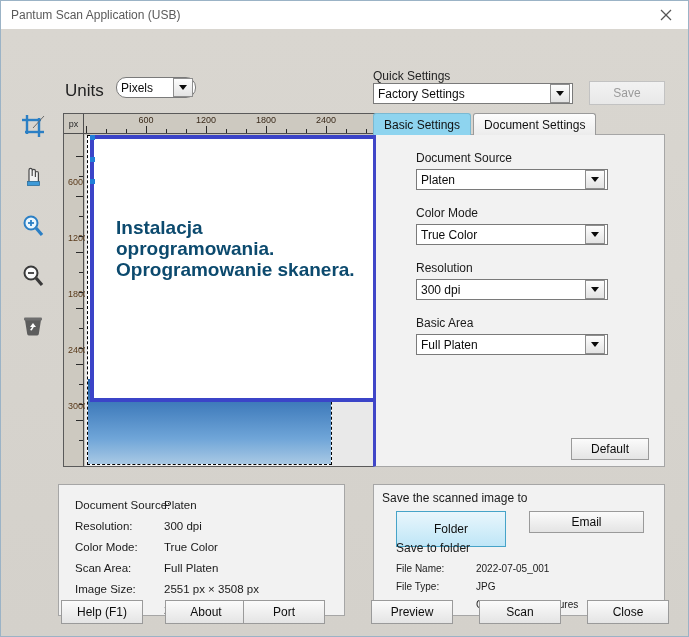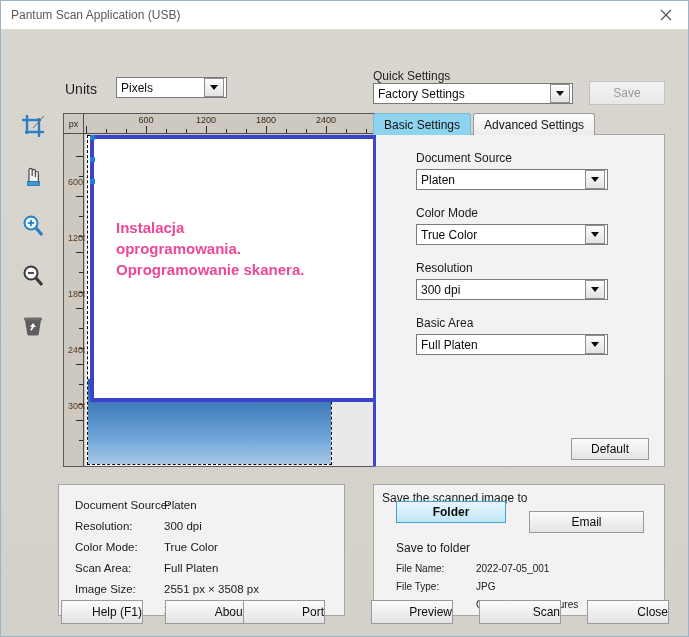--- a/index.html
+++ b/index.html
@@ -50,21 +50,21 @@
   .body-area {
     flex: 1 1 auto;
     background: #d4d0c8;
     background: linear-gradient(#d9d6d0, #d4d1cb);
     position: relative;
   }
 
   
   .units-label {
     position: absolute; left: 64px; top: 52px;
-    font-size: 14px; color: #232323;
+    font-size: 17px; color: #232323;
   }
   .combo {
     box-sizing: border-box;
     border: 1px solid #7a7a7a;
     background: #ffffff;
     display: flex;
     align-items: center;
     height: 21px;
     font-size: 12px;
     padding-left: 4px;
@@ -80,21 +80,21 @@
     display: flex; align-items: center; justify-content: center;
     flex: 0 0 auto;
     cursor: pointer;
   }
   .tri-down {
     width: 0; height: 0;
     border-left: 4px solid transparent;
     border-right: 4px solid transparent;
     border-top: 5px solid #0a0a0a;
   }
-  #units-combo { position: absolute; left: 115px; top: 48px; width: 111px; }
+  #units-combo { position: absolute; left: 115px; top: 48px; width: 80px; border-radius: 10px; }
 
   .qs-label { position: absolute; left: 372px; top: 40px; font-size: 12px; color: #232323; }
   #qs-combo { position: absolute; left: 372px; top: 54px; width: 200px; }
 
   .btn {
     box-sizing: border-box;
     border: 1px solid #9a9a9a;
     background: linear-gradient(#fbfbfb, #e4e4e4);
     font-family: "Liberation Sans", sans-serif;
     font-size: 12px;
@@ -175,22 +175,22 @@
     position: absolute;
     left: 5px; top: 0px;
     width: 291px; height: 267px;
     border: 4px solid #3b44c8;
     box-sizing: border-box;
     background: #ffffff;
   }
   .sel-text {
     position: absolute; left: 22px; top: 78px;
     font-family: "Liberation Sans", sans-serif;
-    font-size: 15px; font-weight: bold;
-    color: #ec4899;
+    font-size: 19px; font-weight: bold;
+    color: #0c4a6e;
     line-height: 21px;
   }
   .sel-handle { position: absolute; width: 5px; height: 5px; background: #1f7fd8; }
 
   
   .tabs { position: absolute; left: 372px; top: 84px; display: flex; align-items: flex-end; z-index: 3; }
   .tab {
     box-sizing: border-box;
     height: 22px;
     padding: 0 10px;
@@ -234,34 +234,33 @@
   
   .save-panel {
     position: absolute; left: 372px; top: 455px;
     width: 292px; height: 132px;
     box-sizing: border-box;
     border: 1px solid #a6a6a6;
     background: #f2f2f2;
   }
   .sp-title { position: absolute; left: 8px; top: 6px; font-size: 12px; color: #1a1a1a; }
   #folder-btn {
-    position: absolute; left: 22px; top: 16px; width: 110px; height: 22px;
+    position: absolute; left: 22px; top: 26px; width: 110px; height: 36px;
     background: linear-gradient(#e9f6fc, #bfe6f7);
     border: 1px solid #46a3c8;
-    font-weight: bold;
   }
   #email-btn { position: absolute; left: 155px; top: 26px; width: 115px; height: 22px; }
   .sp-sub { position: absolute; left: 22px; top: 56px; font-size: 12px; color: #1a1a1a; }
   .sp-row { position: absolute; font-size: 10px; color: #1a1a1a; white-space: nowrap; }
   .sp-key { left: 22px; }
   .sp-val { left: 102px; }
 
   
   .bottombar { position: absolute; left: 0; right: 0; bottom: 0; height: 44px; }
-  .bottombar .btn { position: absolute; height: 24px; width: 82px; top: 8px; justify-content: flex-end; }
+  .bottombar .btn { position: absolute; height: 24px; width: 82px; top: 8px; }
   #help-btn { left: 60px; } #about-btn { left: 164px; } #port-btn { left: 242px; }
   #preview-btn { left: 370px; } #scan-btn { left: 478px; } #close2-btn { left: 586px; }
 </style>
 </head>
 <body>
 
 <div class="window">
 
   <div class="titlebar">
     <span class="title-text">Pantum Scan Application (USB)</span>
@@ -442,21 +441,21 @@
           <div class="sel-handle" style="left:-4px;top:40px"></div>
         </div>
       </div>
     </div>
 
     <div class="tabs">
       <div class="tab active">
         <span>Basic Settings</span>
       </div>
       <div class="tab inactive">
-        <span>Advanced Settings</span>
+        <span>Document Settings</span>
       </div>
     </div>
 
     <div class="settings-panel">
       <div class="field" id="f1">
         <div class="field-label">Document Source</div>
         <div class="combo">
           <span class="val">Platen</span>
           <span class="arrow">
               <i class="tri-down"></i>

